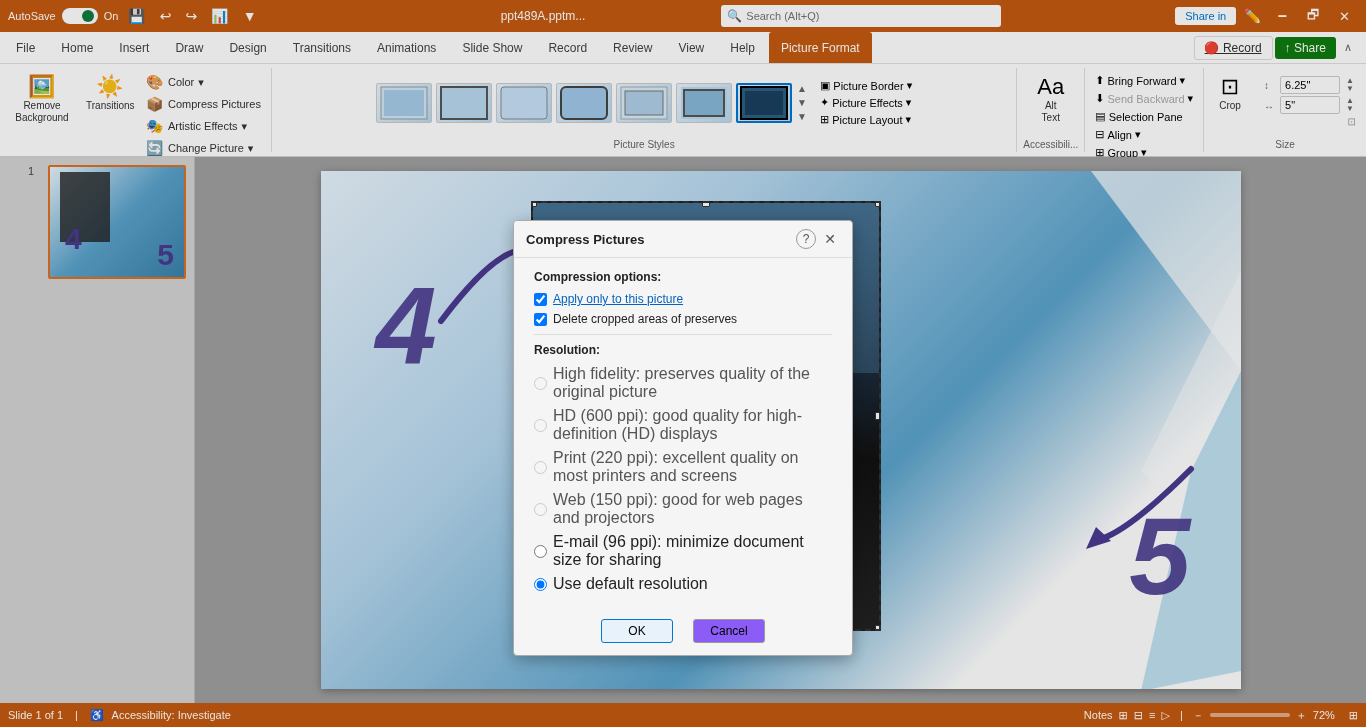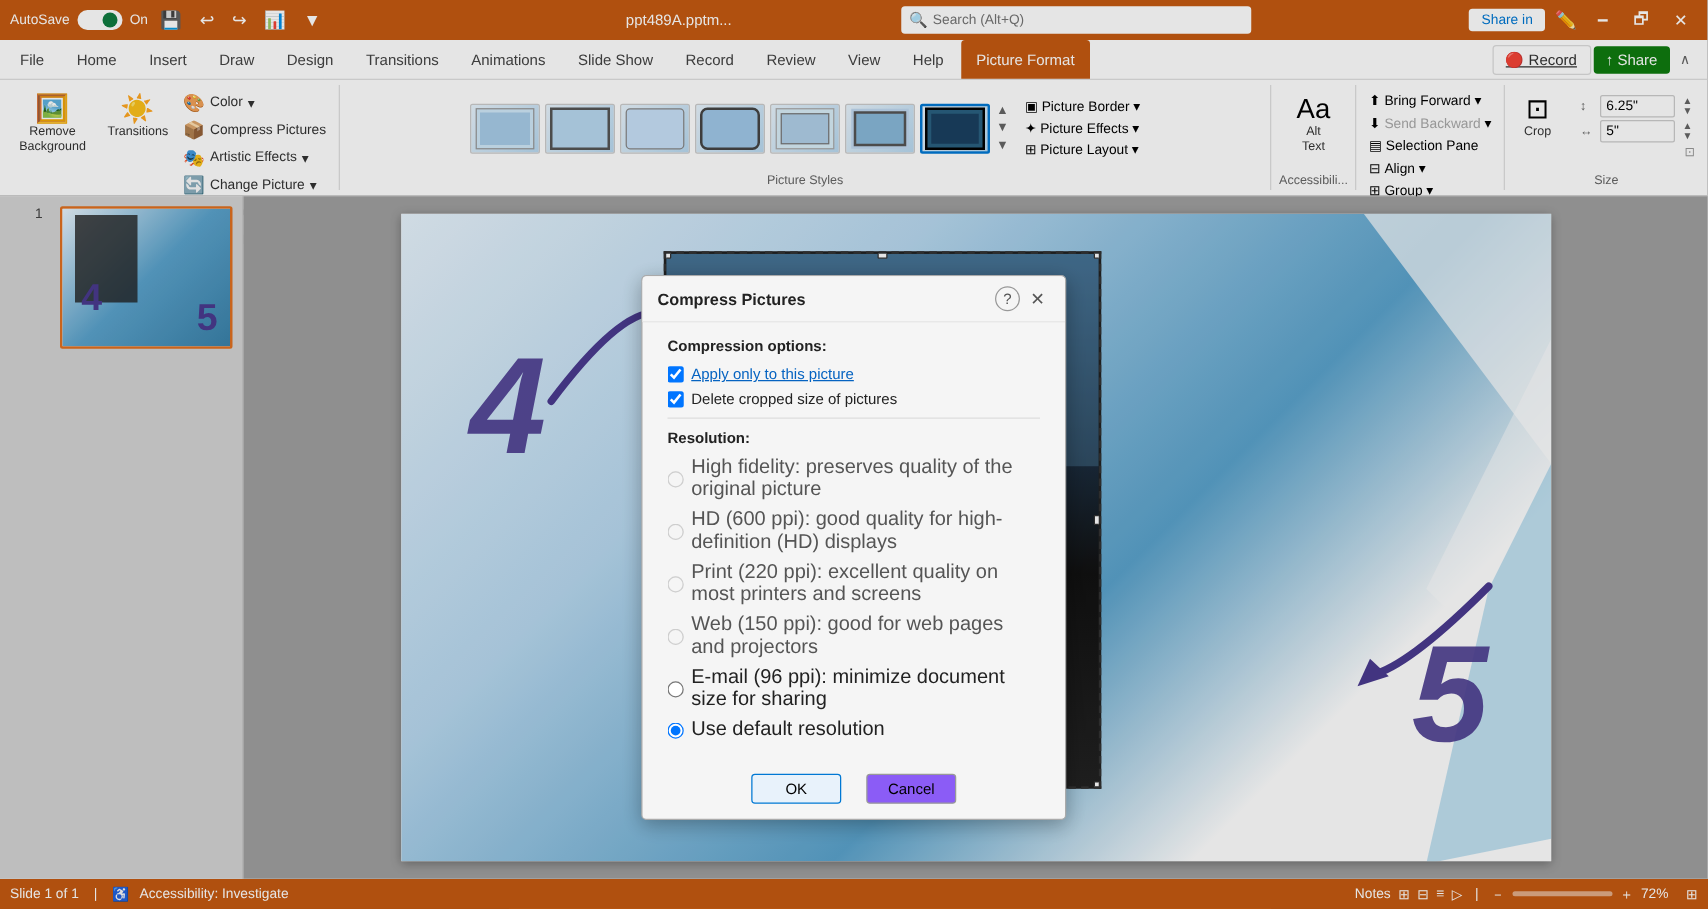--- a/index.html
+++ b/index.html
@@ -787,21 +787,21 @@
       </div>
     </div>
     <div class="dialog-body">
       <div class="dialog-section-label">Compression options:</div>
       <div class="dialog-checkbox-row">
         <input type="checkbox" checked="" id="applyOnly" style="">
         <label for="applyOnly" class="dialog-checkbox-label highlighted">Apply only to this picture</label>
       </div>
       <div class="dialog-checkbox-row">
         <input type="checkbox" checked="" id="deleteCropped" style="">
-        <label for="deleteCropped" class="dialog-checkbox-label">Delete cropped size of pictures</label>
+        <label for="deleteCropped" class="dialog-checkbox-label">Delete cropped areas of preserves</label>
       </div>
       <div class="dialog-divider"></div>
       <div class="dialog-section-label">Resolution:</div>
       <div class="dialog-radio-row">
         <input type="radio" name="resolution" id="highfidelity" disabled="" style="">
         <label for="highfidelity" class="dialog-radio-label">High fidelity: preserves quality of the original picture</label>
       </div>
       <div class="dialog-radio-row">
         <input type="radio" name="resolution" id="hd330" disabled="" style="">
         <label for="hd330" class="dialog-radio-label">HD (600 ppi): good quality for high-definition (HD) displays</label>

